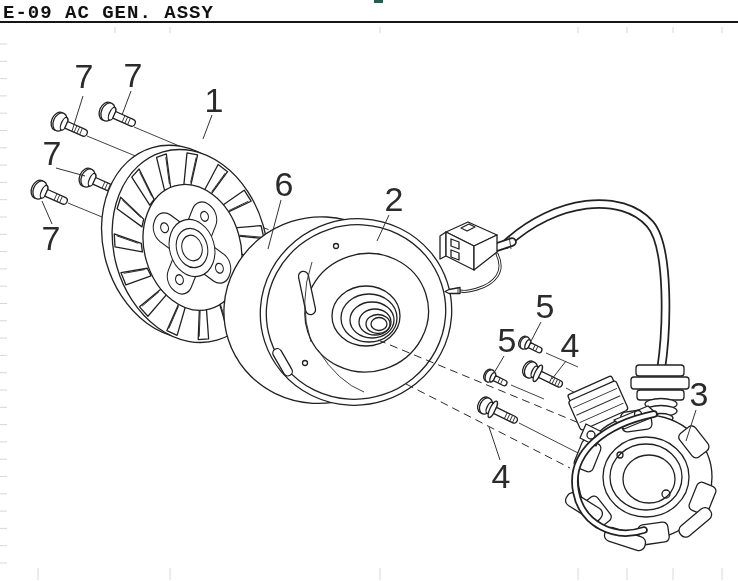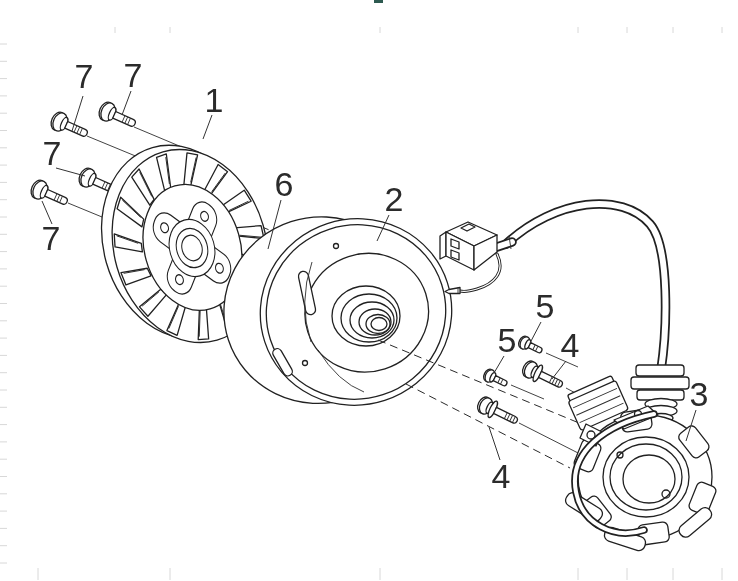--- a/index.html
+++ b/index.html
@@ -23,20 +23,21 @@
   .wire-out{stroke:#212121;stroke-width:3;fill:none;stroke-linecap:round;}
   .wire-in{stroke:#ffffff;stroke-width:1.2;fill:none;stroke-linecap:round;}
   .co{font:34px "Liberation Sans",sans-serif;fill:#2b2b2b;}
   .leader{stroke:#333;stroke-width:1;fill:none;}
   .grid{stroke-width:1;}
 </style>
 </head>
 <body>
 
 <div id="page">
+  <div id="titlebar">E-09 AC GEN. ASSY</div>
   <div id="artifact" style="background: rgb(45, 90, 80);"></div>
 
   <svg id="diagram" width="738" height="581" viewBox="0 0 738 581">
     <defs>
       <g id="bolt7">
         <ellipse class="inkf" cx="-2" cy="0" rx="6.5" ry="9.5"></ellipse>
         <ellipse class="inkf" cx="0" cy="0" rx="6.5" ry="9.5"></ellipse>
         <ellipse class="inkf" cx="4.5" cy="0" rx="2.8" ry="6.8"></ellipse>
         <path class="inkf" d="M6.8,-3.6 H26 Q29.5,-3.6 29.5,0 Q29.5,3.6 26,3.6 H6.8 Z"></path>
         <path class="thin" d="M17,-3.3 V3.3 M20,-3.3 V3.3 M23,-3.3 V3.3"></path>

